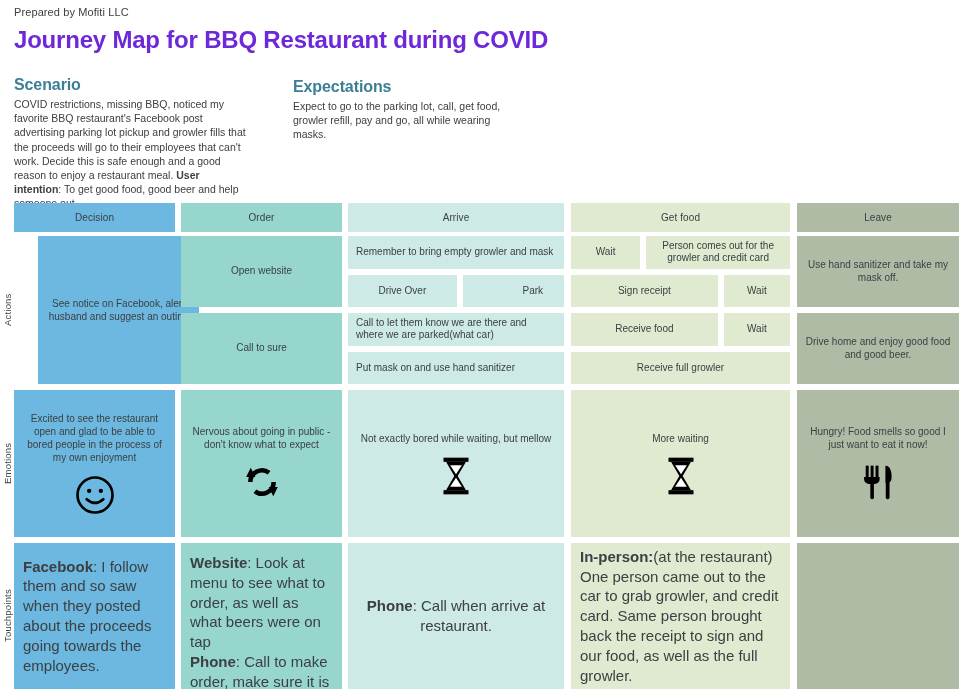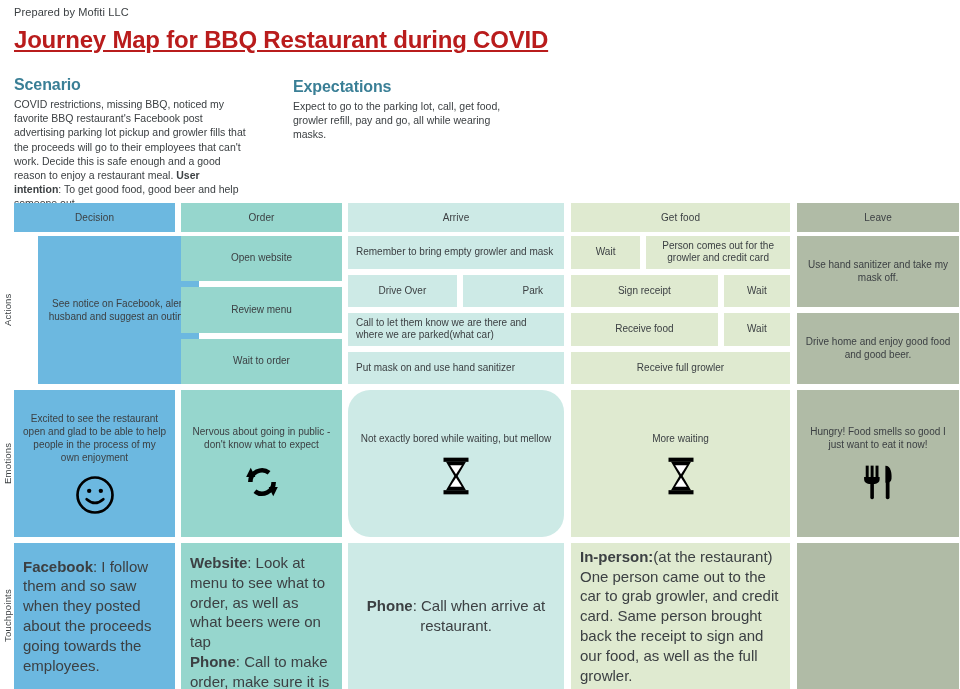--- a/index.html
+++ b/index.html
@@ -12,23 +12,22 @@
   }
   .page { position: relative; width: 960px; height: 689px; }
 
   
   .prepared-by {
     position: absolute; left: 14px; top: 6px;
     font-size: 11px; color: #3c4043; letter-spacing: .1px;
   }
   .doc-title {
     position: absolute; left: 14px; top: 26px;
-    font-size: 24px; font-weight: bold; color: #b91c1c;
+    font-size: 24px; font-weight: bold; color: #6d28d9;
     letter-spacing: -.2px;
-    text-decoration: underline;
   }
 
   .intro-col { position: absolute; }
   .intro-scenario { left: 14px; top: 76px; width: 232px; }
   .intro-expect   { left: 293px; top: 78px; width: 230px; }
   .intro-head {
     font-size: 16px; font-weight: bold; color: #3a7f96;
     margin-bottom: 3px; letter-spacing: -.1px;
   }
   .intro-body { font-size: 10.5px; line-height: 1.35; color: #3c4043; }
@@ -151,24 +150,21 @@
       <div class="col c1">
         <div class="cell" style="background: rgb(108, 184, 224); margin-left: 24px;">See notice on Facebook, alert husband  and suggest an outing</div>
       </div>
 
       <div class="col c2">
         <div class="stack">
           <div class="srow">
               <div class="sbox" style="background: rgb(150, 214, 205);">Open website</div>
             </div>
           <div class="srow">
-              <div class="sbox" style="background: rgb(150, 214, 205);">Review menu</div>
-            </div>
-          <div class="srow">
-              <div class="sbox" style="background: rgb(150, 214, 205);">Wait to order</div>
+              <div class="sbox" style="background: rgb(150, 214, 205);">Call to sure</div>
             </div>
         </div>
       </div>
 
       <div class="col c3">
         <div class="stack">
           <div class="srow">
               <div class="sbox sb-left" style="background: rgb(205, 234, 230); justify-content: flex-start; text-align: left;">Remember to bring empty growler and mask</div>
             </div>
           <div class="srow">
@@ -212,21 +208,21 @@
           <div class="srow">
               <div class="sbox" style="background: rgb(176, 187, 166);">Drive home and enjoy good food and good beer.</div>
             </div>
         </div>
       </div>
     </div>
 
     <div class="row emotions">
       <div class="col c1">
         <div class="cell" style="background: rgb(108, 184, 224);">
-          <div class="emo-text">Excited to see the restaurant open and glad to be able to help people in the process of my own enjoyment</div>
+          <div class="emo-text">Excited to see the restaurant open and glad to be able to bored people in the process of my own enjoyment</div>
           <div class="emo-icon">
             <svg width="40" height="40" viewBox="0 0 48 48">
               <circle cx="24" cy="24" r="21" fill="none" stroke="#000" stroke-width="3.2"></circle>
               <circle cx="17" cy="19" r="2.6" fill="#000"></circle>
               <circle cx="31" cy="19" r="2.6" fill="#000"></circle>
               <path d="M14 29 Q24 38 34 29" fill="none" stroke="#000" stroke-width="3.2" stroke-linecap="round"></path>
             </svg>
           </div>
         </div>
       </div>
@@ -239,21 +235,21 @@
               <path d="M38 24a14 14 0 0 1-22.5 11.1" fill="none" stroke="#000" stroke-width="5.5" stroke-linecap="butt"></path>
               <path d="M10 24a14 14 0 0 1 22.5-11.1" fill="none" stroke="#000" stroke-width="5.5" stroke-linecap="butt"></path>
               <polygon points="32,30 43,30 37.5,41" fill="#000"></polygon>
               <polygon points="16,18 5,18 10.5,7" fill="#000"></polygon>
             </svg>
           </div>
         </div>
       </div>
 
       <div class="col c3">
-        <div class="cell" style="background: rgb(205, 234, 230); border-radius: 22px;">
+        <div class="cell" style="background: rgb(205, 234, 230);">
           <div class="emo-text">Not exactly bored while waiting, but mellow</div>
           <div class="emo-icon">
             <svg width="34" height="40" viewBox="0 0 40 48">
               <rect x="5" y="2" width="30" height="5" fill="#000"></rect>
               <rect x="5" y="41" width="30" height="5" fill="#000"></rect>
               <path d="M8 7 L32 7 L22 24 L32 41 L8 41 L18 24 Z" fill="#000"></path>
               <path d="M13 11 L27 11 L20 22 Z" fill="#fff"></path>
               <path d="M20 26 L27 37 L13 37 Z" fill="#fff"></path>
             </svg>
           </div>

